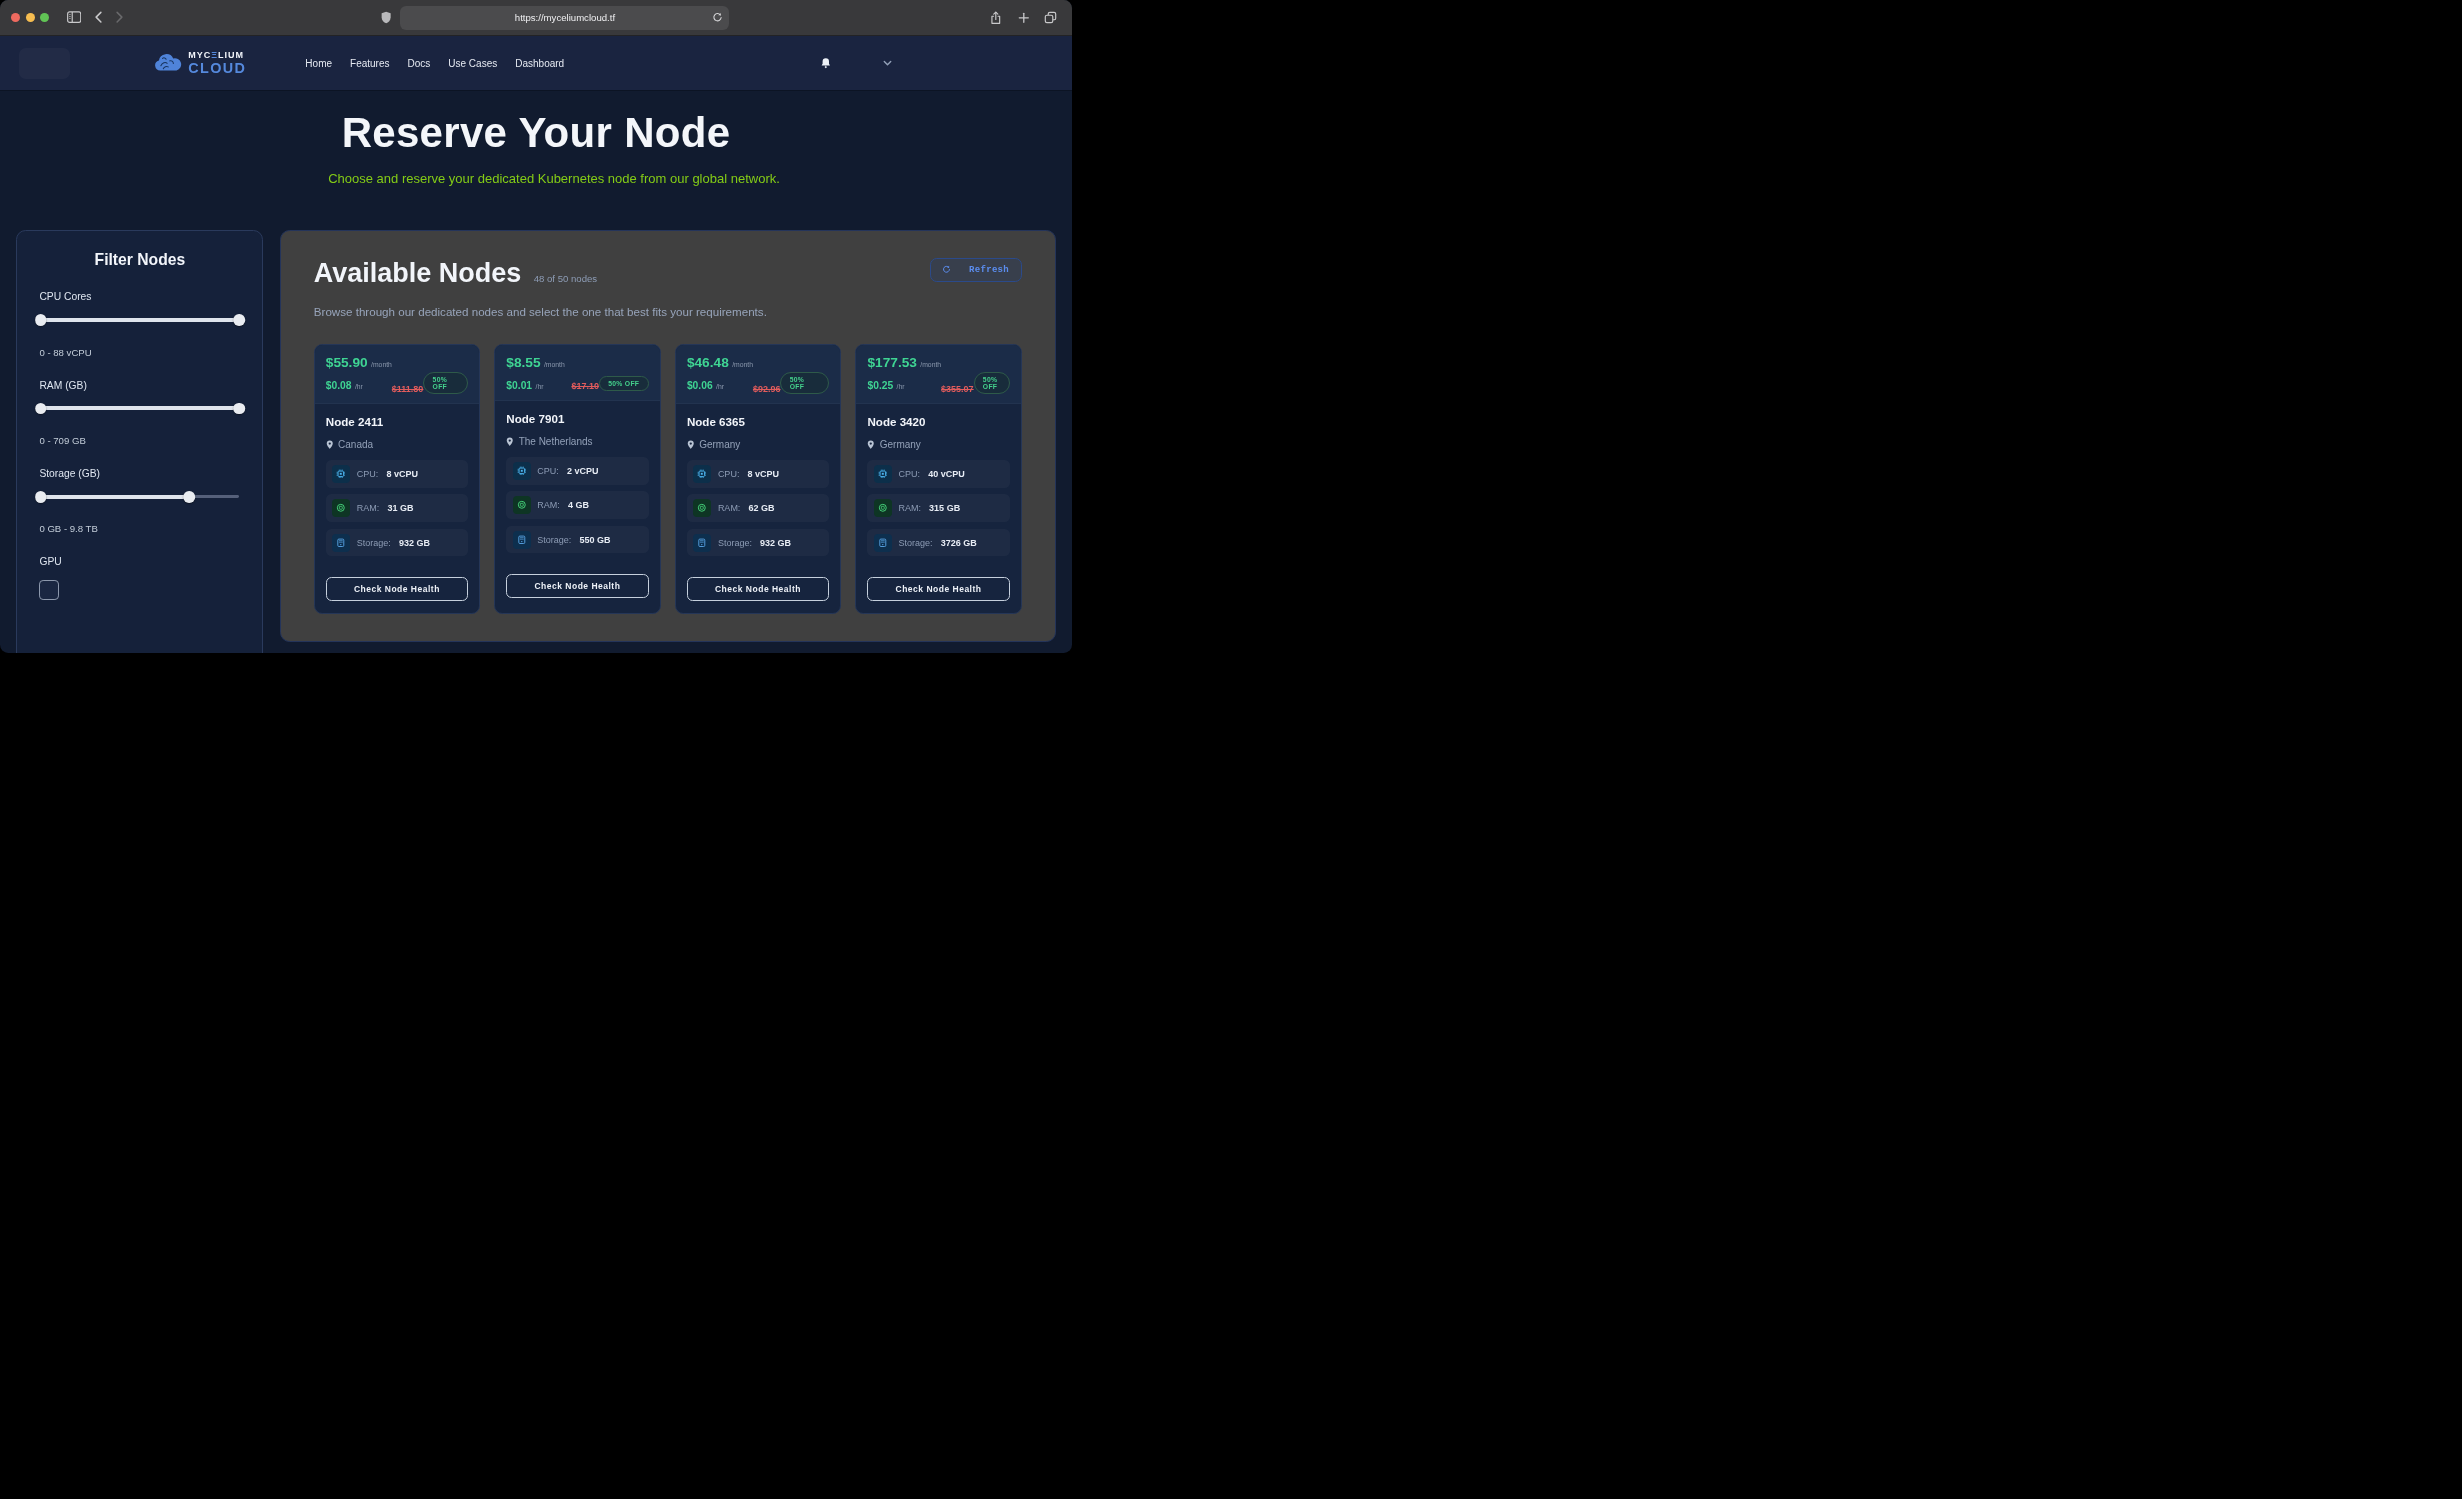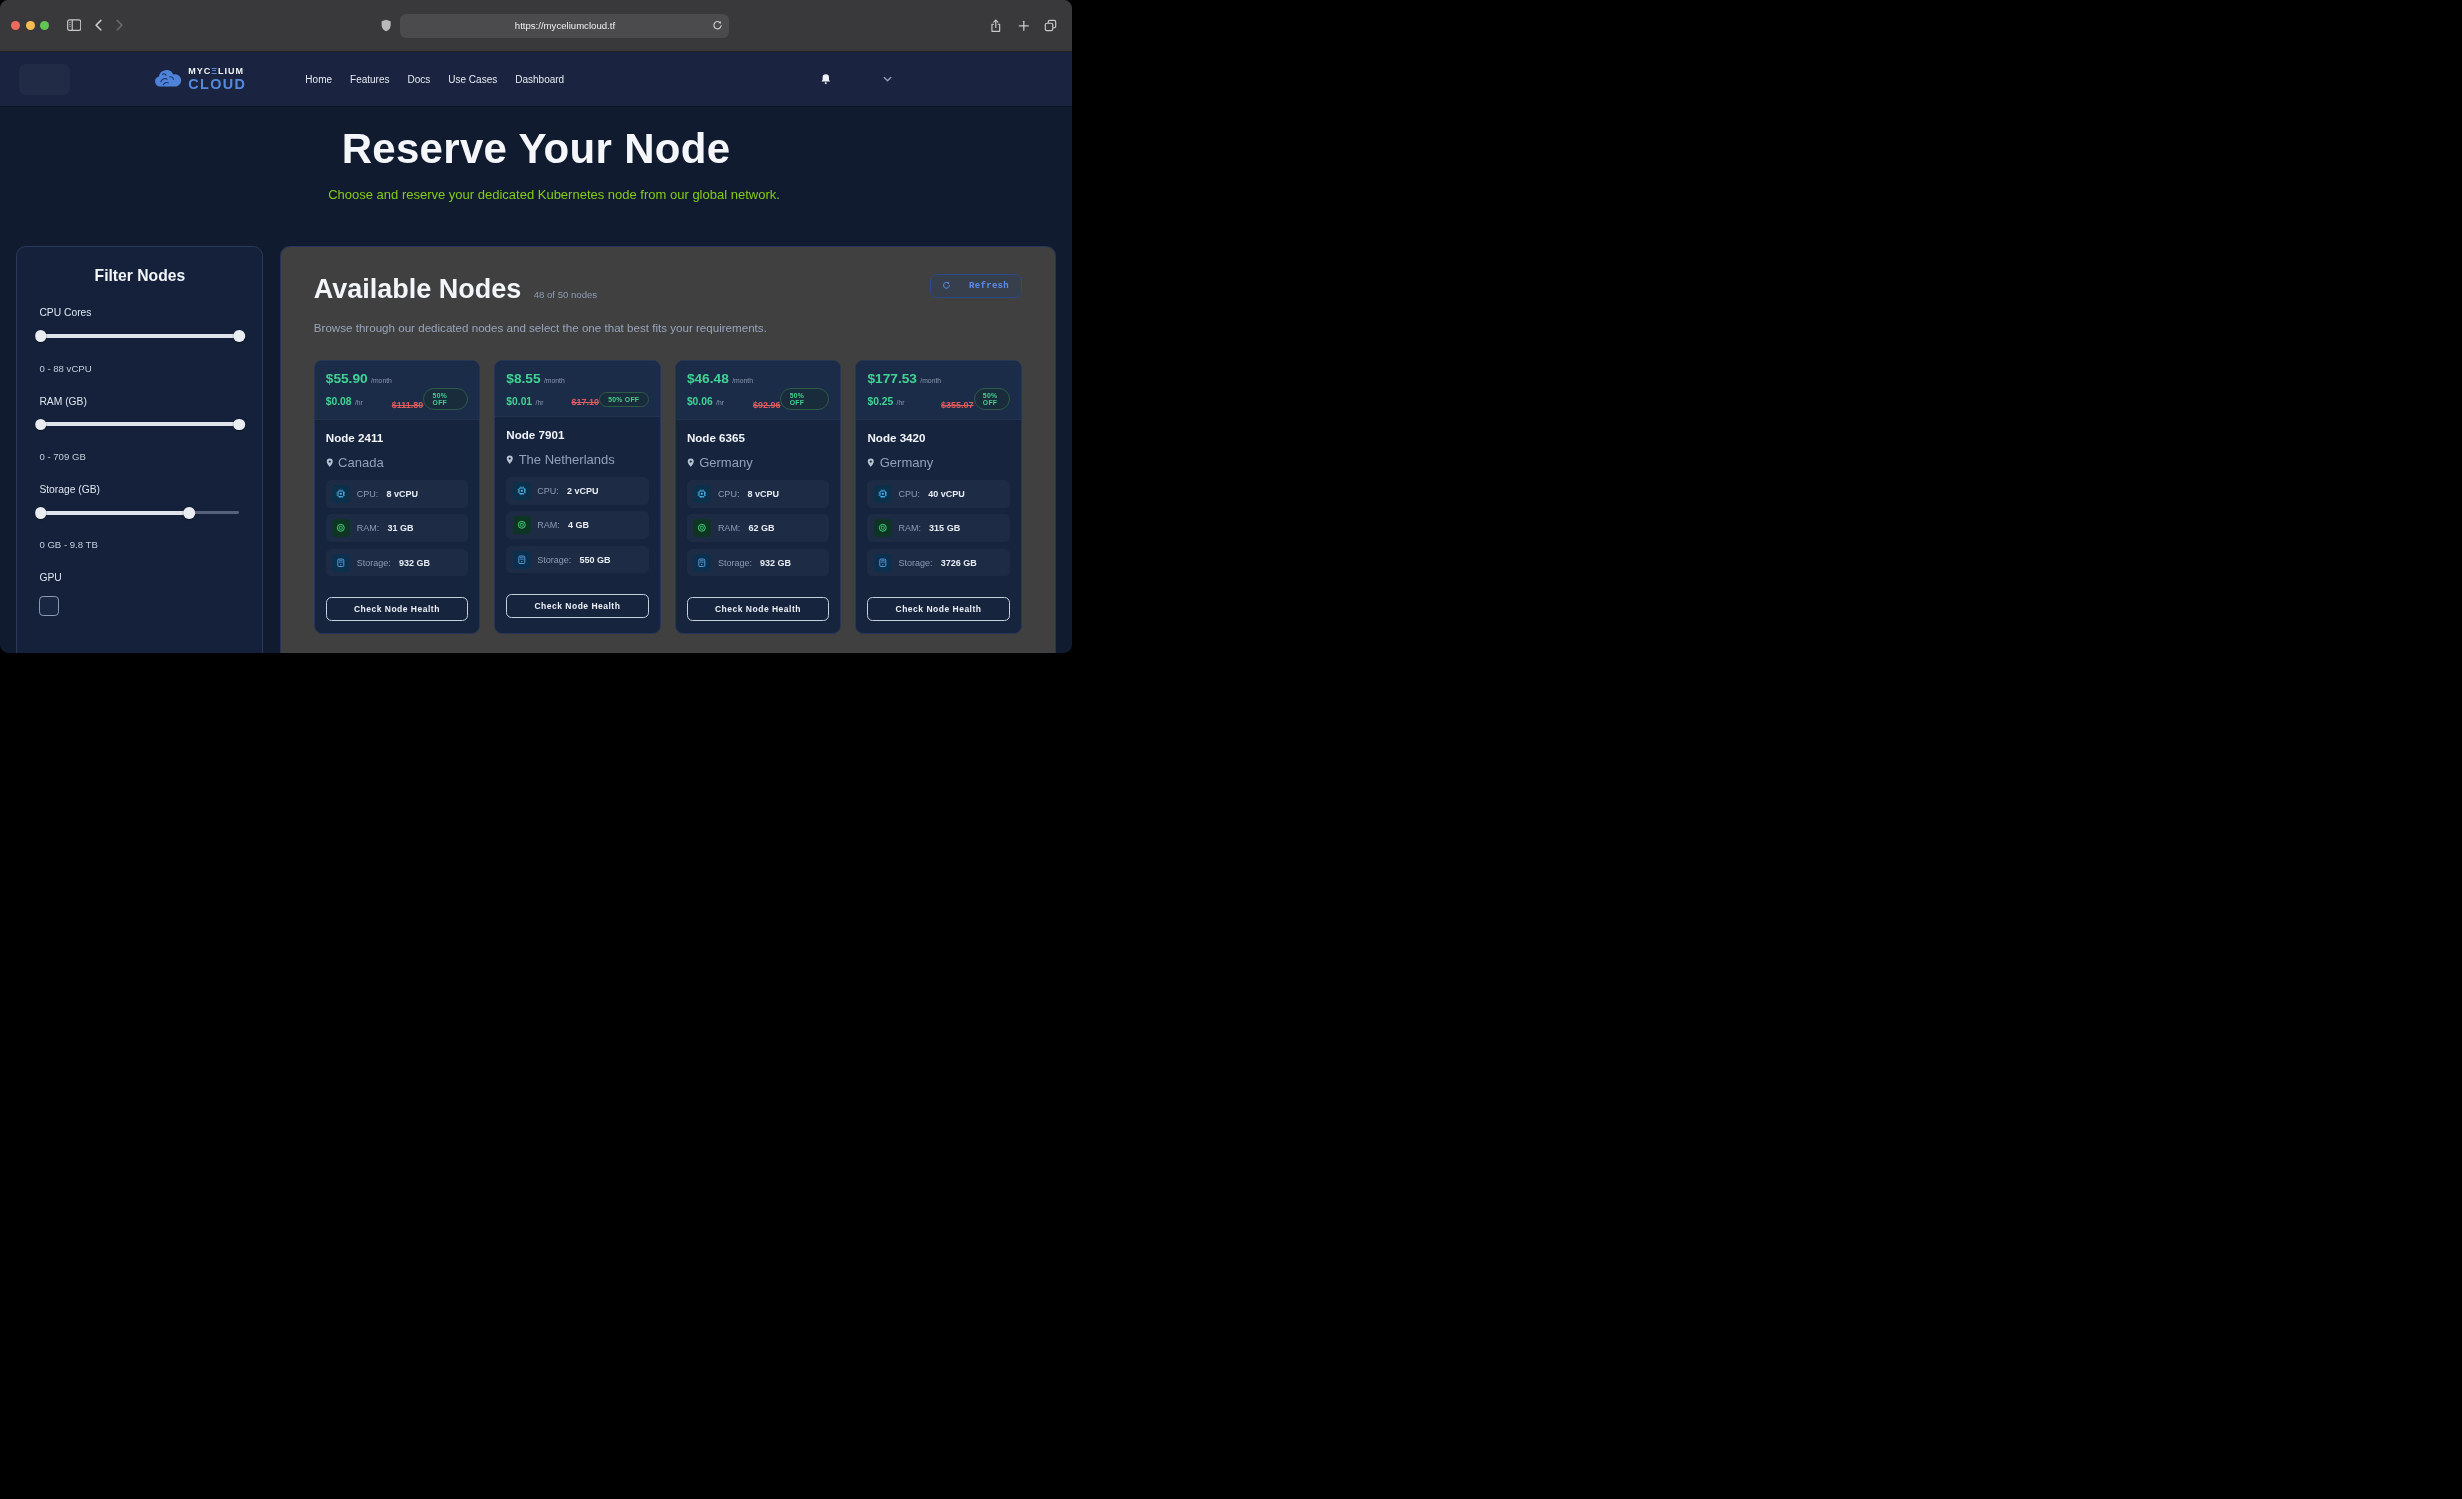--- a/index.html
+++ b/index.html
@@ -1,18 +1,18 @@
 <!DOCTYPE html>
 <html style="font-size:11px"><head>
 <meta charset="utf-8">
 <style>
   html,body{margin:0;padding:0;background:#000;font-family:"Liberation Sans",sans-serif;}
   .window{position:relative;width:1072px;height:653px;background:#111b2f;border-radius:8.2px;overflow:hidden;box-shadow:0 0 0 0.7px #000;}
   
-  .chrome{height:52px;background:#39393b;border-bottom:0.7px solid #232325;display:flex;align-items:center;padding:16px 11px;box-sizing:border-box;}
+  .chrome{height:36px;background:#39393b;border-bottom:0.7px solid #232325;display:flex;align-items:center;padding:16px 11px;box-sizing:border-box;}
   .traffic{display:flex;gap:5.5px;margin-right:15px;}
   .tl{width:9px;height:9px;border-radius:50%;}
   .tl.red{background:#ee6a5f;} .tl.yellow{background:#f6bd50;} .tl.green{background:#61c455;}
   .tbtn{display:flex;align-items:center;justify-content:center;width:20.5px;height:20.5px;color:#c9c9cb;}
   .tbtn.dim{color:#69696b;}
   .chrome-center{flex:1;display:flex;align-items:center;justify-content:center;gap:9.6px;}
   .urlbar{position:relative;width:329px;height:24px;background:#4b4b4d;border-radius:6.2px;display:flex;align-items:center;justify-content:center;}
   .url-text{color:#f0f0f2;font-size:9.6px;}
   .reload{position:absolute;right:6.2px;top:6.2px;}
   .chrome-right{display:flex;gap:6.8px;margin-left:5.5px;}
@@ -57,21 +57,21 @@
   .card-pricing{background:#1b2c48;border-bottom:0.7px solid #223least;border-bottom:0.7px solid #22334f;padding:10.3px 11px 9px;display:flex;justify-content:space-between;}
   .price-month{font-size:13.7px;font-weight:bold;color:#3fd493;}
   .per{font-size:6.8px;color:#8a98ad;margin-left:3.4px;}
   .hr-line{margin-top:9px;}
   .price-hr{font-size:10.3px;font-weight:bold;color:#3fd493;}
   .p-right{display:flex;flex-direction:row;align-items:flex-end;margin-top:8px;}
   .orig-price{font-size:9px;font-weight:bold;color:#e25c5c;text-decoration:line-through;}
   .discount-badge{margin-top:8.2px;border:1px solid #2e5a49;color:#44d08c;font-size:6.8px;font-weight:bold;letter-spacing:0.3px;padding:3.4px 8.2px;border-radius:683px;background:rgba(20,45,38,0.35);}
   .card-body{padding:11px 11px 12.3px;display:flex;flex-direction:column;flex:1;}
   .node-name{margin:0;font-size:11.6px;font-weight:bold;color:#f2f5fa;}
-  .loc{display:flex;align-items:center;gap:4.8px;margin-top:11px;color:#93a1b8;font-size:13px;}
+  .loc{display:flex;align-items:center;gap:4.8px;margin-top:11px;color:#93a1b8;font-size:10px;}
   .specs{margin-top:9.6px;display:flex;flex-direction:column;gap:6.8px;}
   .spec-row{display:flex;align-items:center;gap:6.8px;background:rgba(255,255,255,0.035);border-radius:5.5px;padding:4.8px 6.2px;}
   .ictile{width:18px;height:18px;border-radius:4.1px;display:flex;align-items:center;justify-content:center;flex-shrink:0;}
   .ictile.cpu{background:#0c2f4a;} .ictile.ram{background:#0e3524;} .ictile.sto{background:#0d2f4e;}
   .spec-label{font-size:9px;color:#8d9cb5;}
   .spec-val{font-size:9px;font-weight:600;color:#e8edf5;margin-left:1.4px;}
   .check-btn{margin-top:20.5px;width:100%;background:transparent;border:1px solid #c6d0dd;color:#eef2f8;padding:6.2px 0;border-radius:5.5px;font-size:8.5px;font-weight:bold;letter-spacing:0.5px;cursor:pointer;font-family:inherit;}
   svg{display:block;}
 </style>
 </head>

